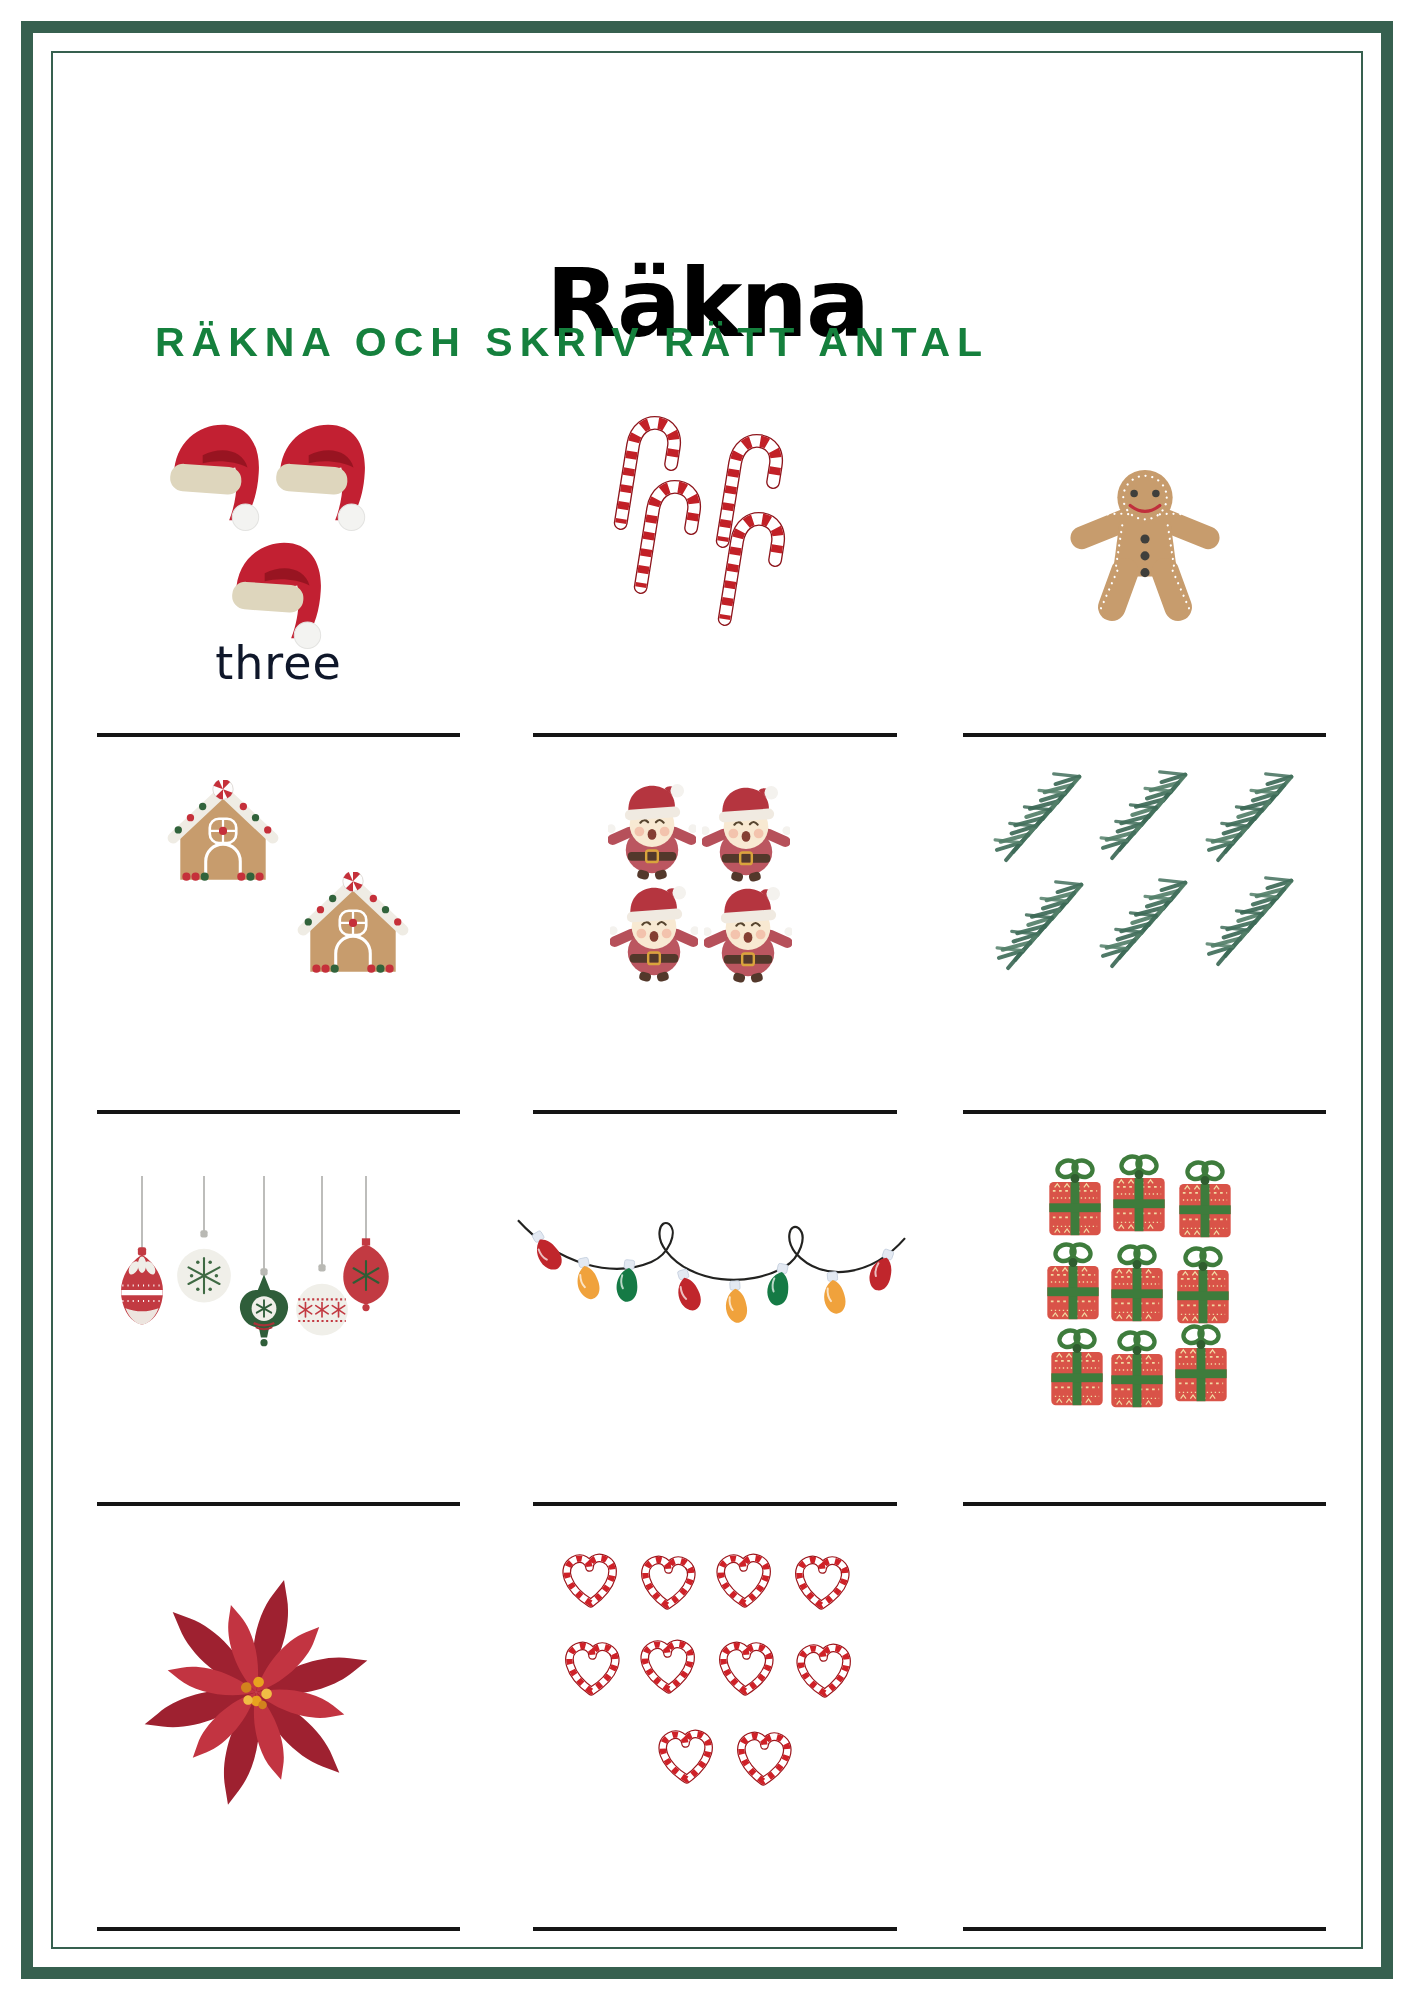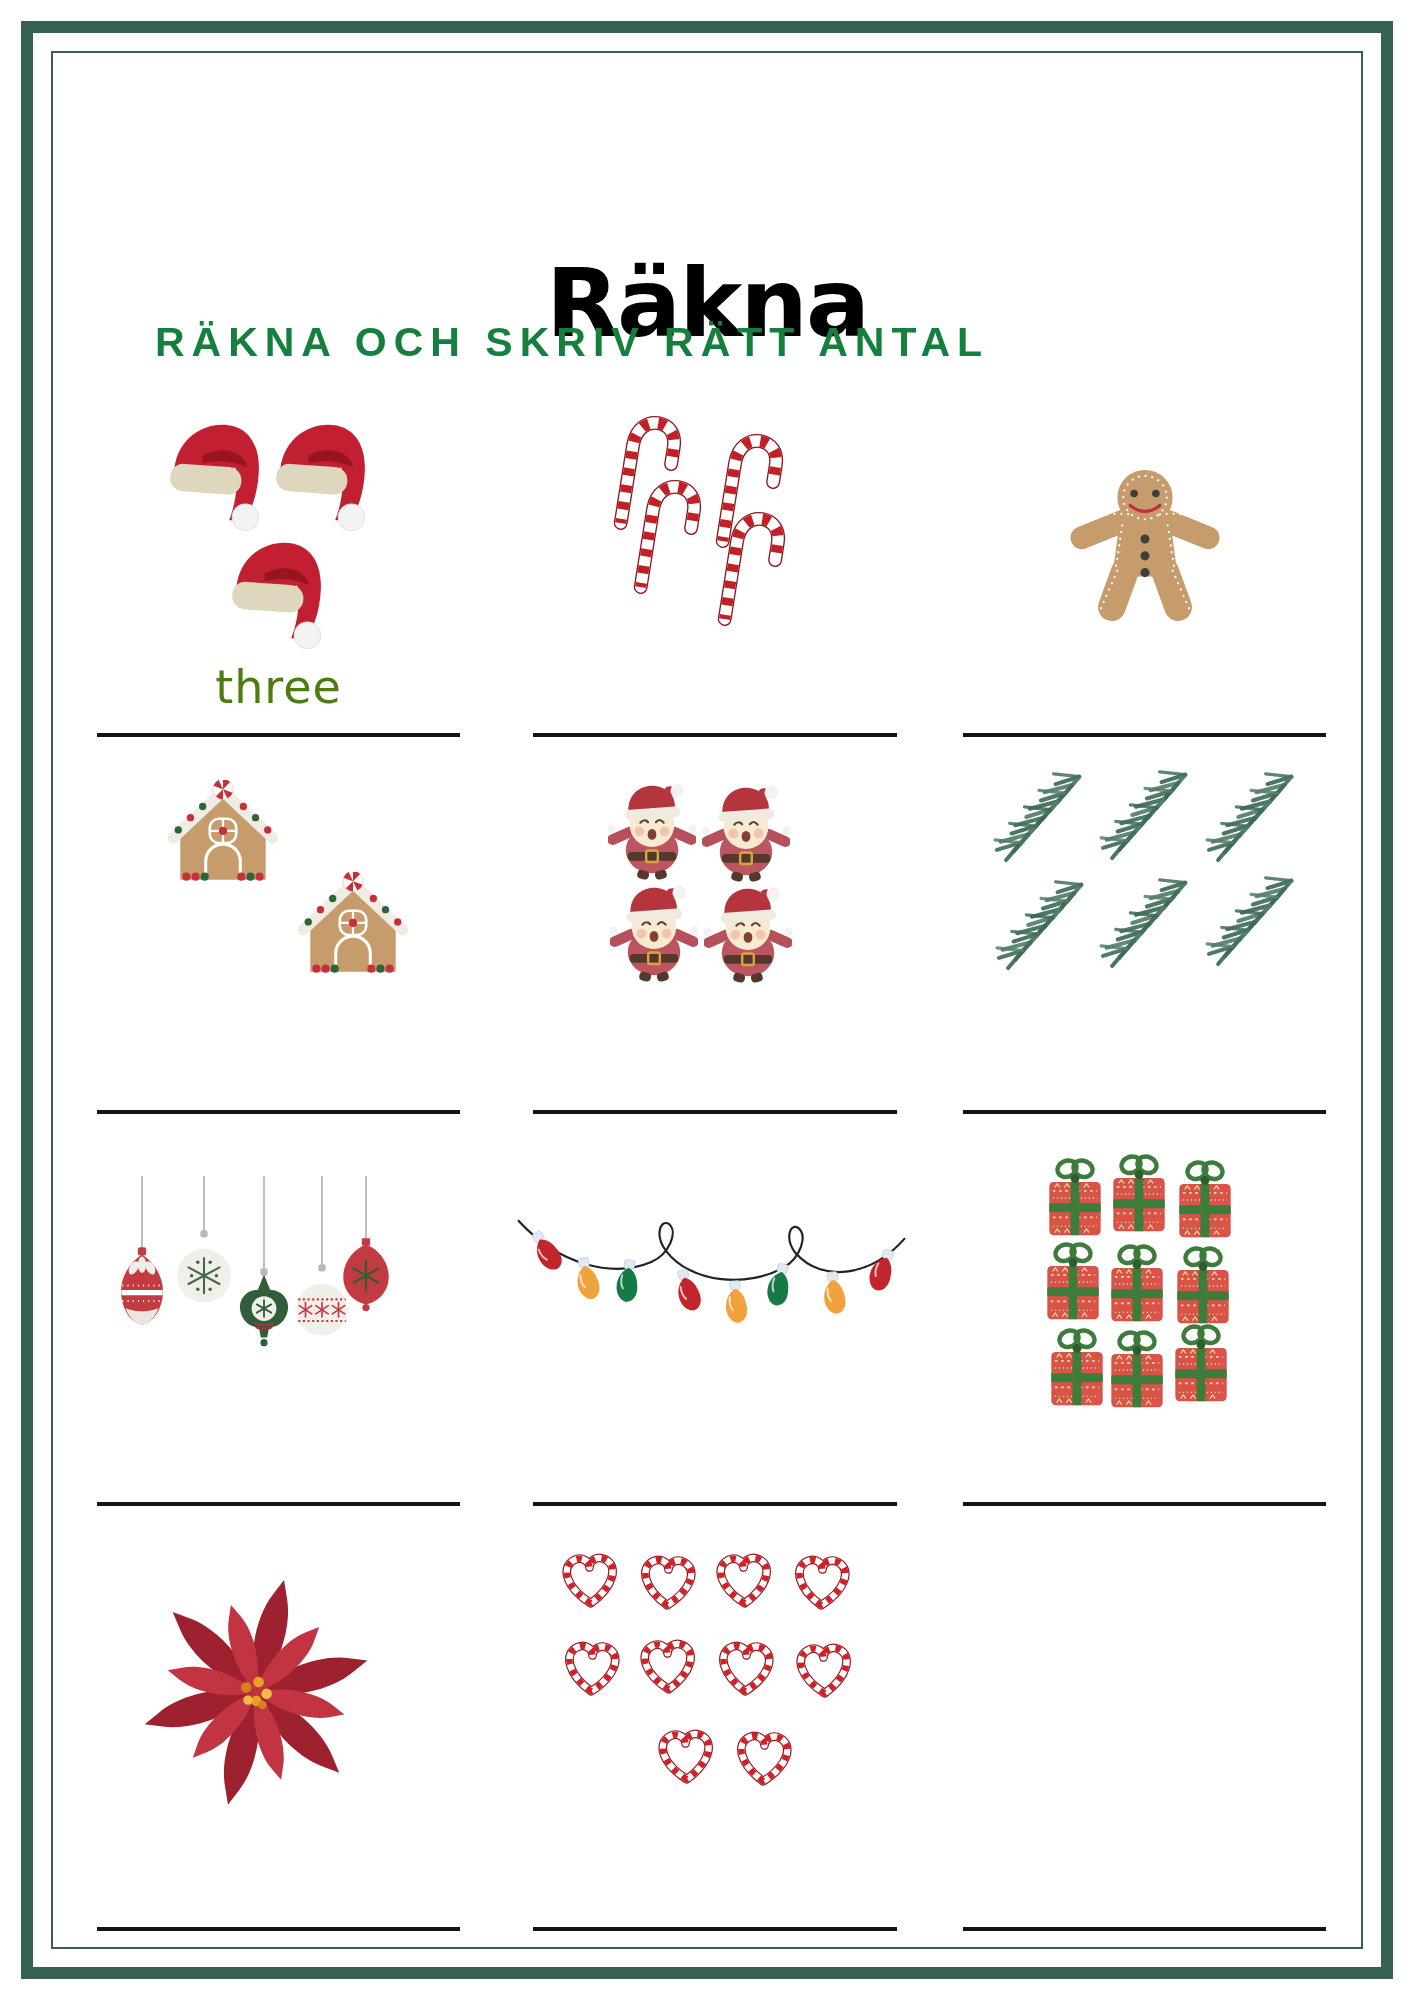--- a/index.html
+++ b/index.html
@@ -10,22 +10,22 @@
   .border-inner{position:absolute;left:51px;top:51px;right:51px;bottom:51px;
         border:2px solid #36604f;pointer-events:none;}
   .title{position:absolute;left:0;top:192px;width:1414px;text-align:center;
         font-family:"DejaVu Sans",sans-serif;font-weight:700;font-size:95px;line-height:1;
         letter-spacing:-2px;color:#000;}
   .subtitle{position:absolute;left:0;top:322px;width:1144px;text-align:center;
         font-family:"Liberation Sans",sans-serif;font-weight:700;font-size:41px;line-height:1;
         letter-spacing:7px;color:#15803d;}
   .scene{position:absolute;overflow:visible;}
   .ans-line{position:absolute;height:4px;background:#151515;}
-  .ans-word{position:absolute;left:97px;top:660px;width:363px;text-align:center;
-        font-family:"DejaVu Sans",sans-serif;font-size:46px;color:#4d7c0f;letter-spacing:1px;}
+  .ans-word{position:absolute;left:97px;top:636px;width:363px;text-align:center;
+        font-family:"DejaVu Sans",sans-serif;font-size:46px;color:#0f172a;letter-spacing:1px;}
   .defs-holder{position:absolute;width:0;height:0;overflow:hidden;}
 </style>
 </head>
 <body>
 
 <div class="page">
 
   <div class="border-outer"></div>
   <div class="border-inner"></div>
 

